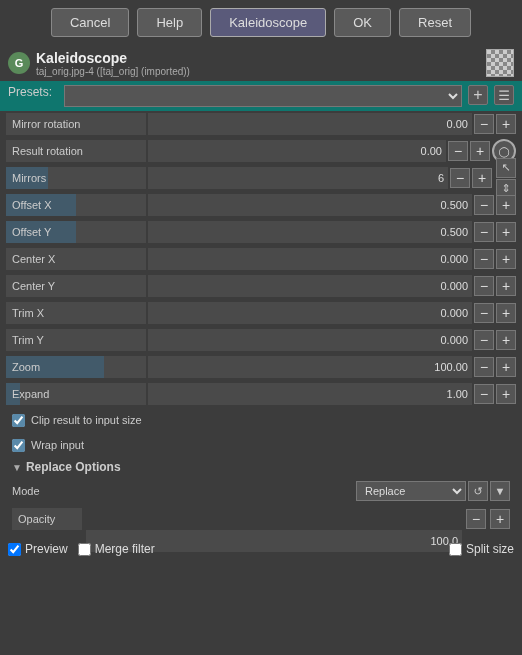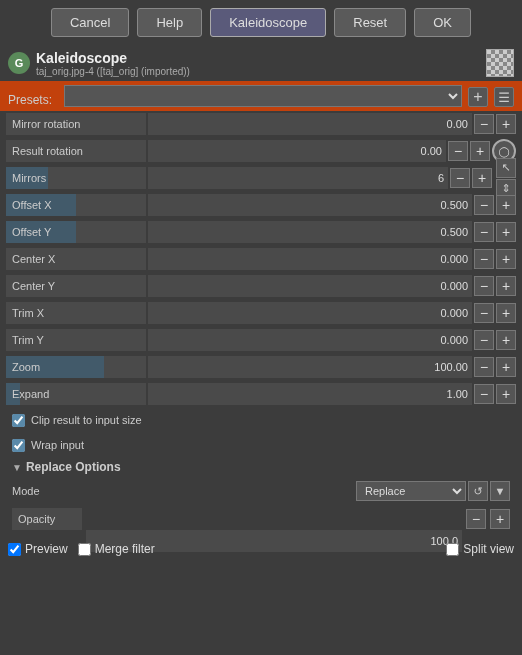--- a/index.html
+++ b/index.html
@@ -63,24 +63,24 @@
         linear-gradient(-45deg, transparent 75%, #888 75%);
       background-size: 8px 8px;
       background-position: 0 0, 0 4px, 4px -4px, -4px 0px;
       background-color: #ccc;
       border: 1px solid #aaa;
     }
 
     
     .presets-row {
       display: flex;
-      align-items: flex-end;
+      align-items: flex-start;
       padding: 4px 8px;
       gap: 6px;
-      background: #c2410c;
+      background: #0f766e;
     }
     .presets-label { font-size: 12px; color: #ccc; width: 50px; }
     .presets-select {
       flex: 1;
       height: 22px;
       background: #555;
       border: 1px solid #777;
       color: #ddd;
       font-size: 11px;
       padding: 0 4px;
@@ -298,22 +298,22 @@
       margin-left: auto;
     }
   </style>
 </head>
 <body>
 
 <div class="top-toolbar">
   <button>Cancel</button>
   <button>Help</button>
   <button class="active-btn">Kaleidoscope</button>
+  <button>OK</button>
   <button>Reset</button>
-  <button>OK</button>
 </div>
 
 <div class="header-row">
   <div class="header-icon">
     <span>G</span>
   </div>
   <div class="header-title-block">
     <div class="header-title">Kaleidoscope</div>
     <div class="header-subtitle">taj_orig.jpg-4 ([taj_orig] (imported))</div>
   </div>
@@ -485,15 +485,15 @@
   <div class="preview-check">
     <input type="checkbox" checked="" id="preview-check" style="">
     <label for="preview-check" style="font-size:12px;color:#ddd;cursor:pointer;">Preview</label>
   </div>
   <div class="merge-check">
     <input type="checkbox" id="merge-check" style="">
     <label for="merge-check" style="font-size:12px;color:#ddd;cursor:pointer;">Merge filter</label>
   </div>
   <div class="split-check">
     <input type="checkbox" id="split-check" style="">
-    <label for="split-check" style="font-size:12px;color:#ddd;cursor:pointer;">Split view</label>
+    <label for="split-check" style="font-size:12px;color:#ddd;cursor:pointer;">Split size</label>
   </div>
 </div>
 
 </body></html>

